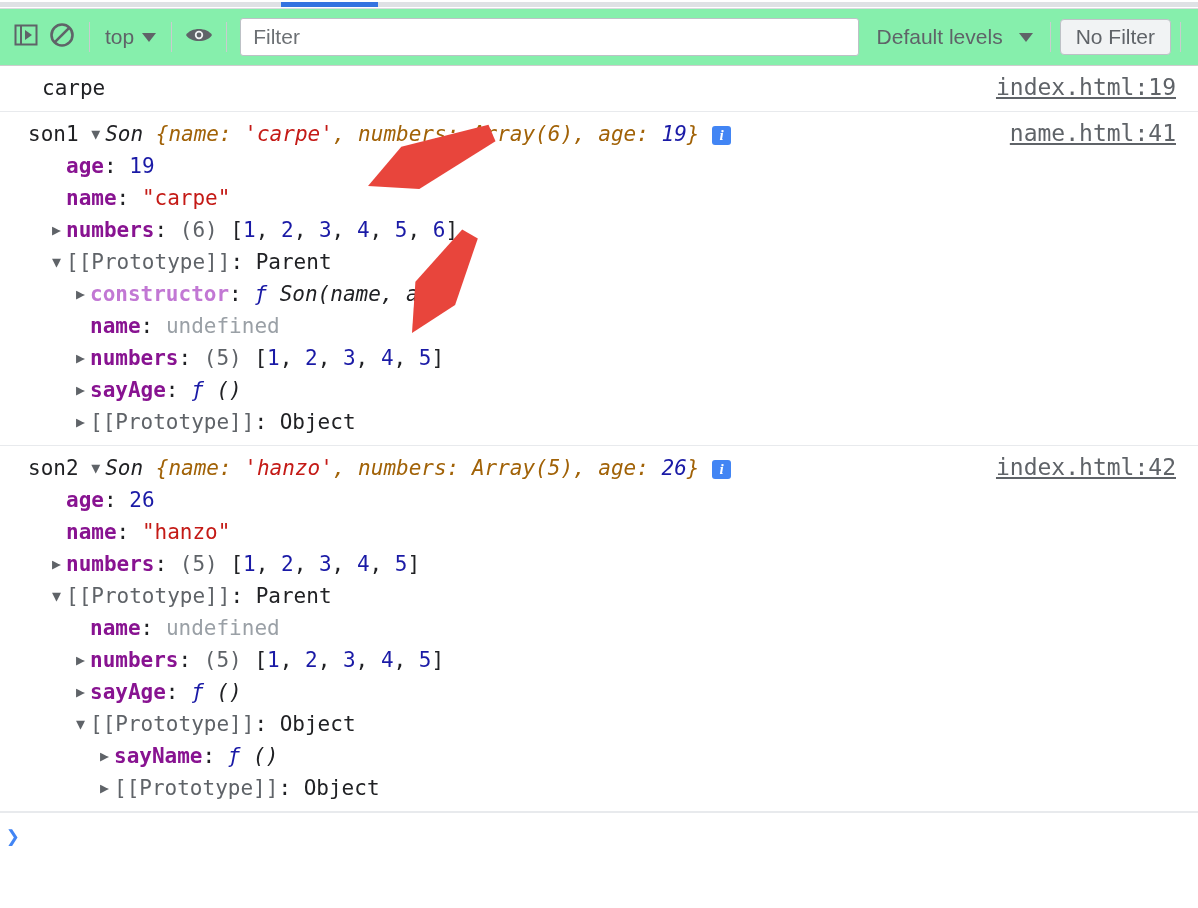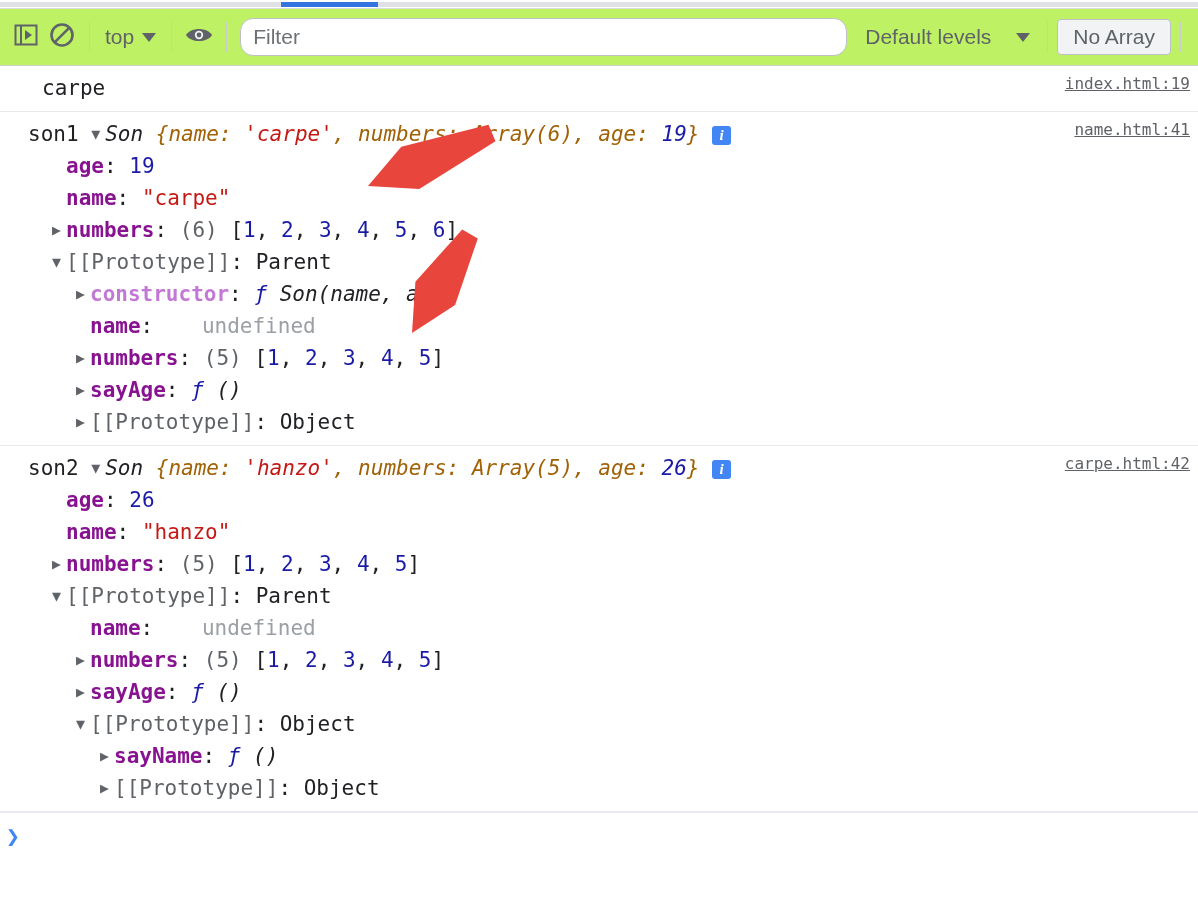--- a/index.html
+++ b/index.html
@@ -34,21 +34,21 @@
     left: 281px;
     top: 2px;
     width: 97px;
     height: 5px;
     background: #3473e0;
   }
 
   
   .toolbar {
     height: 57px;
-    background: #bef264;
+    background: #86efac;
     border-bottom: 1px solid #cdcdcd;
     display: flex;
     align-items: center;
     padding: 0 8px;
     box-sizing: border-box;
   }
   .tb-btn {
     width: 36px;
     height: 36px;
     display: flex;
@@ -80,35 +80,35 @@
     border-right: 7px solid transparent;
     border-top: 9px solid #5f6368;
     display: inline-block;
   }
   .filter-input {
     flex: 1 1 auto;
     height: 38px;
     margin: 0 10px 0 4px;
     background: #ffffff;
     border: 1px solid #bdc1c6;
-    border-radius: 13px;
+    border-radius: 3px;
     display: flex;
     align-items: center;
     padding: 0 12px;
     box-sizing: border-box;
     min-width: 80px;
   }
   .filter-input .ph {
     font-size: 21px;
     color: #6c7074;
   }
   .levels {
     display: flex;
     align-items: center;
-    gap: 25px;
+    gap: 16px;
     font-size: 21px;
     color: #5f6368;
     padding: 0 8px;
     flex: 0 0 auto;
     white-space: nowrap;
   }
   .issues-btn {
     border: 1px solid #bdc1c6;
     border-radius: 4px;
     background: #f1f3f4;
@@ -125,24 +125,24 @@
     font-size: 21px;
     color: #202124;
   }
   .msg {
     position: relative;
     border-bottom: 1px solid #e8eaed;
     padding: 6px 16px 7px 0;
   }
   .msg .srclink {
     position: absolute;
-    right: 8px;
+    right: 22px;
     top: 8px;
     font-family: "DejaVu Sans Mono", monospace;
-    font-size: 16px;
+    font-size: 23px;
     color: #5f6368;
     text-decoration: underline;
   }
   .line {
     white-space: pre;
     line-height: 32px;
     height: 32px;
     padding-left: 28px;
   }
   .line.head { padding-left: 28px; }
@@ -162,21 +162,21 @@
   
   .label      { color: #202124; }
   .objname    { color: #202124; font-style: italic; }
   .preview    { color: #a16207; font-style: italic; }
   .str-prev   { color: #c41a16; font-style: italic; }
   .num-prev   { color: #1a1aa6; font-style: italic; }
   .prop       { color: #881391; font-weight: bold; text-align: right; }
   .prop-proto { color: #c278d4; font-weight: bold; }
   .num        { color: #1a1aa6; }
   .str        { color: #c41a16; }
-  .undef      { color: #9aa0a6; margin-left: 36px; }
+  .undef      { color: #9aa0a6; }
   .dim        { color: #5f6368; }
   .fn-mark    { color: #1a1aa6; font-style: italic; }
   .fn-sig     { color: #202124; font-style: italic; }
   .proto-key  { color: #5f6368; }
   .plain      { color: #202124; }
 
   .info-icon {
     display: inline-block;
     width: 19px; height: 19px;
     background: #4285f4;
@@ -269,21 +269,21 @@
   </div>
 
   <div class="levels">
     <span>Default levels</span>
     <span class="caret"></span>
   </div>
 
   <div class="tb-sep"></div>
 
   <div class="issues-btn">
-    <span>No Array</span>
+    <span>No Filter</span>
   </div>
 
   <div class="tb-sep"></div>
 </div>
 
 <div class="console" id="console-output">
     <div class="msg">
       <div class="line head" style="padding-left: 28px;"><span class="tri blank"></span><span class="plain">carpe</span></div>
       <a class="srclink">index.html:19</a>
     </div>
@@ -305,21 +305,21 @@
       <div class="line" style="padding-left: 52px;"><span class="tri blank"></span><span class="prop">age</span><span class="plain">: </span><span class="num">26</span></div>
       <div class="line" style="padding-left: 52px;"><span class="tri blank"></span><span class="prop">name</span><span class="plain">: </span><span class="str">"hanzo"</span></div>
       <div class="line" style="padding-left: 52px;"><span class="tri closed"></span><span class="prop">numbers</span><span class="plain">: </span><span class="dim">(5) </span><span class="plain">[</span><span class="num">1</span><span class="plain">, </span><span class="num">2</span><span class="plain">, </span><span class="num">3</span><span class="plain">, </span><span class="num">4</span><span class="plain">, </span><span class="num">5</span><span class="plain">]</span></div>
       <div class="line" style="padding-left: 52px;"><span class="tri open"></span><span class="proto-key">[[Prototype]]</span><span class="plain">: Parent</span></div>
       <div class="line" style="padding-left: 76px;"><span class="tri blank"></span><span class="prop">name</span><span class="plain">: </span><span class="undef">undefined</span></div>
       <div class="line" style="padding-left: 76px;"><span class="tri closed"></span><span class="prop">numbers</span><span class="plain">: </span><span class="dim">(5) </span><span class="plain">[</span><span class="num">1</span><span class="plain">, </span><span class="num">2</span><span class="plain">, </span><span class="num">3</span><span class="plain">, </span><span class="num">4</span><span class="plain">, </span><span class="num">5</span><span class="plain">]</span></div>
       <div class="line" style="padding-left: 76px;"><span class="tri closed"></span><span class="prop">sayAge</span><span class="plain">: </span><span class="fn-mark">ƒ </span><span class="fn-sig">()</span></div>
       <div class="line" style="padding-left: 76px;"><span class="tri open"></span><span class="proto-key">[[Prototype]]</span><span class="plain">: Object</span></div>
       <div class="line" style="padding-left: 100px;"><span class="tri closed"></span><span class="prop">sayName</span><span class="plain">: </span><span class="fn-mark">ƒ </span><span class="fn-sig">()</span></div>
       <div class="line" style="padding-left: 100px;"><span class="tri closed"></span><span class="proto-key">[[Prototype]]</span><span class="plain">: Object</span></div>
-      <a class="srclink">carpe.html:42</a>
+      <a class="srclink">index.html:42</a>
     </div>
   </div>
 
 <div class="prompt">
   <span class="chev">❯</span>
 </div>
 
 <svg class="annotations" id="annotation-layer">
     <polygon points="488.5,124.7 401.3,146.8 368.0,186.0 419.3,189.1 495.5,141.3" fill="#e8453c"></polygon>
     <polygon points="462.2,229.5 415.4,281.7 412.0,333.0 455.1,304.9 477.8,238.5" fill="#e8453c"></polygon>

